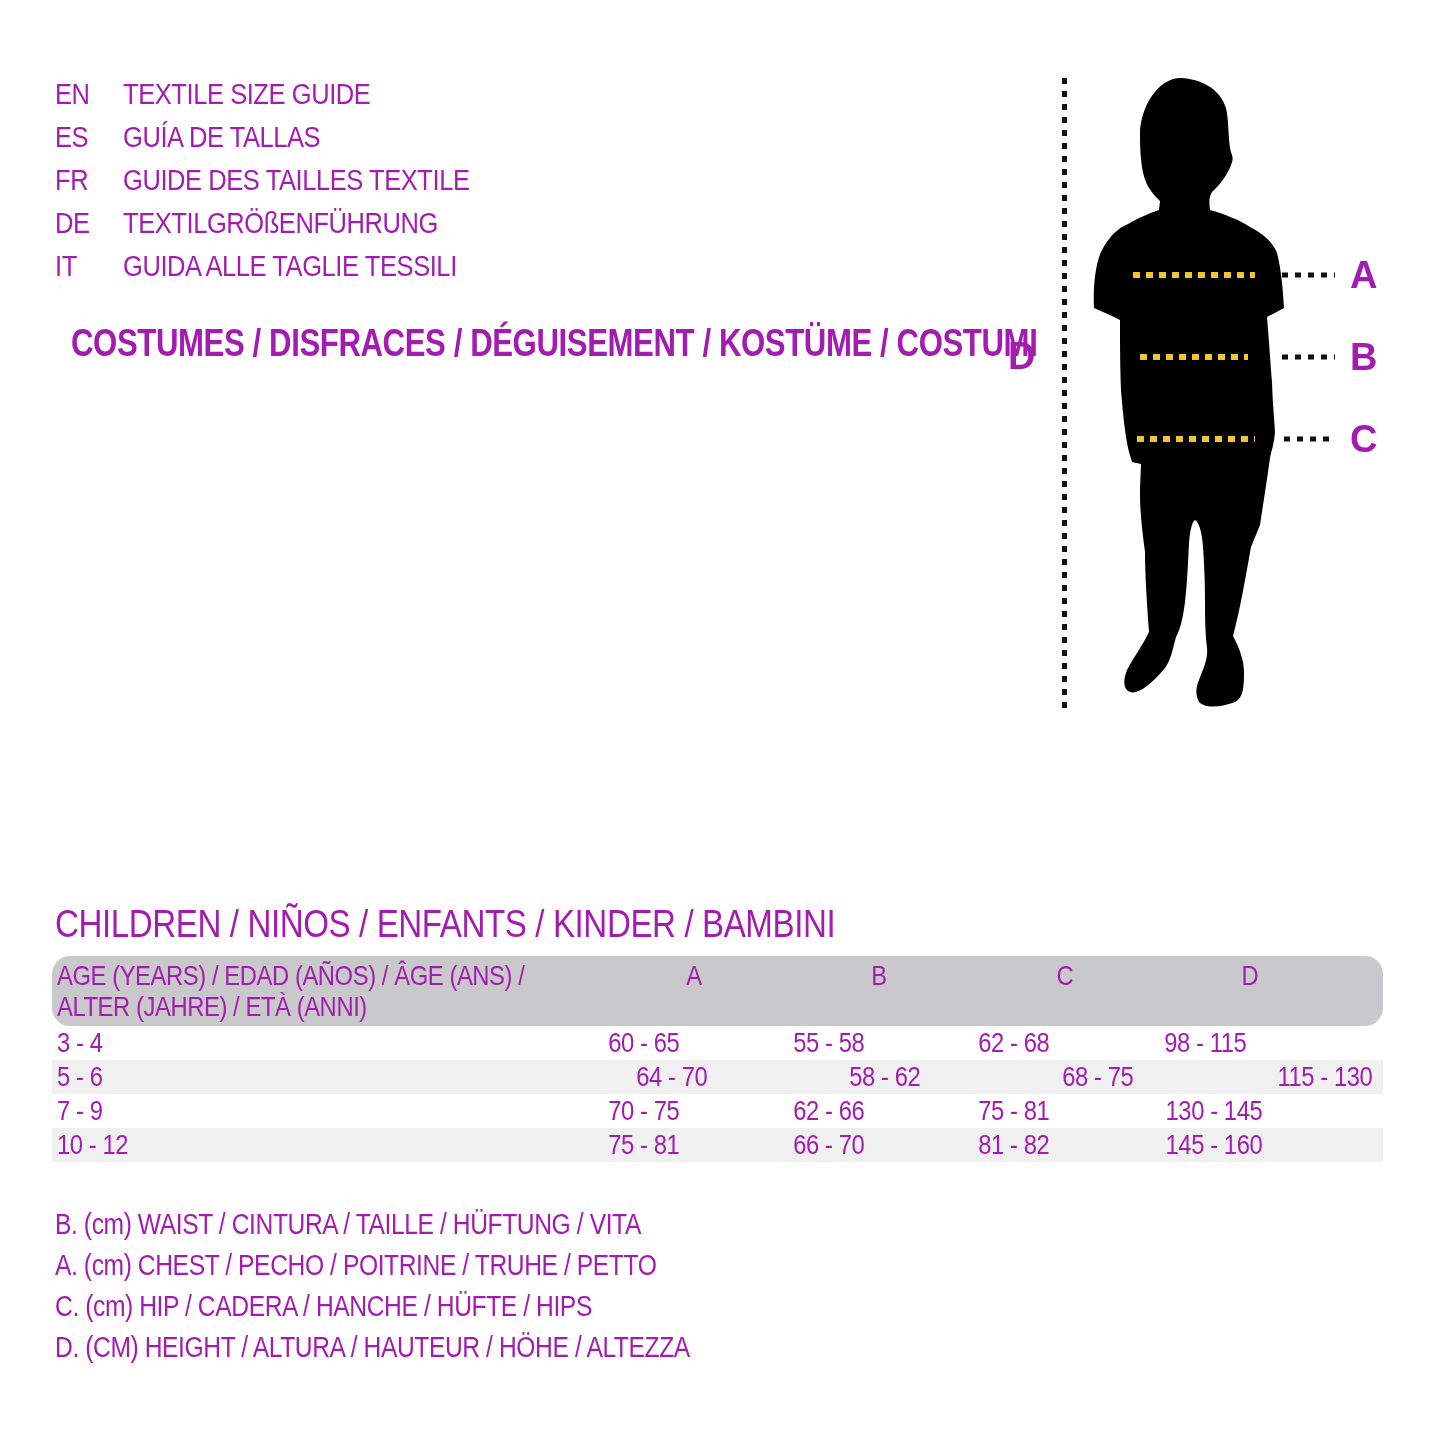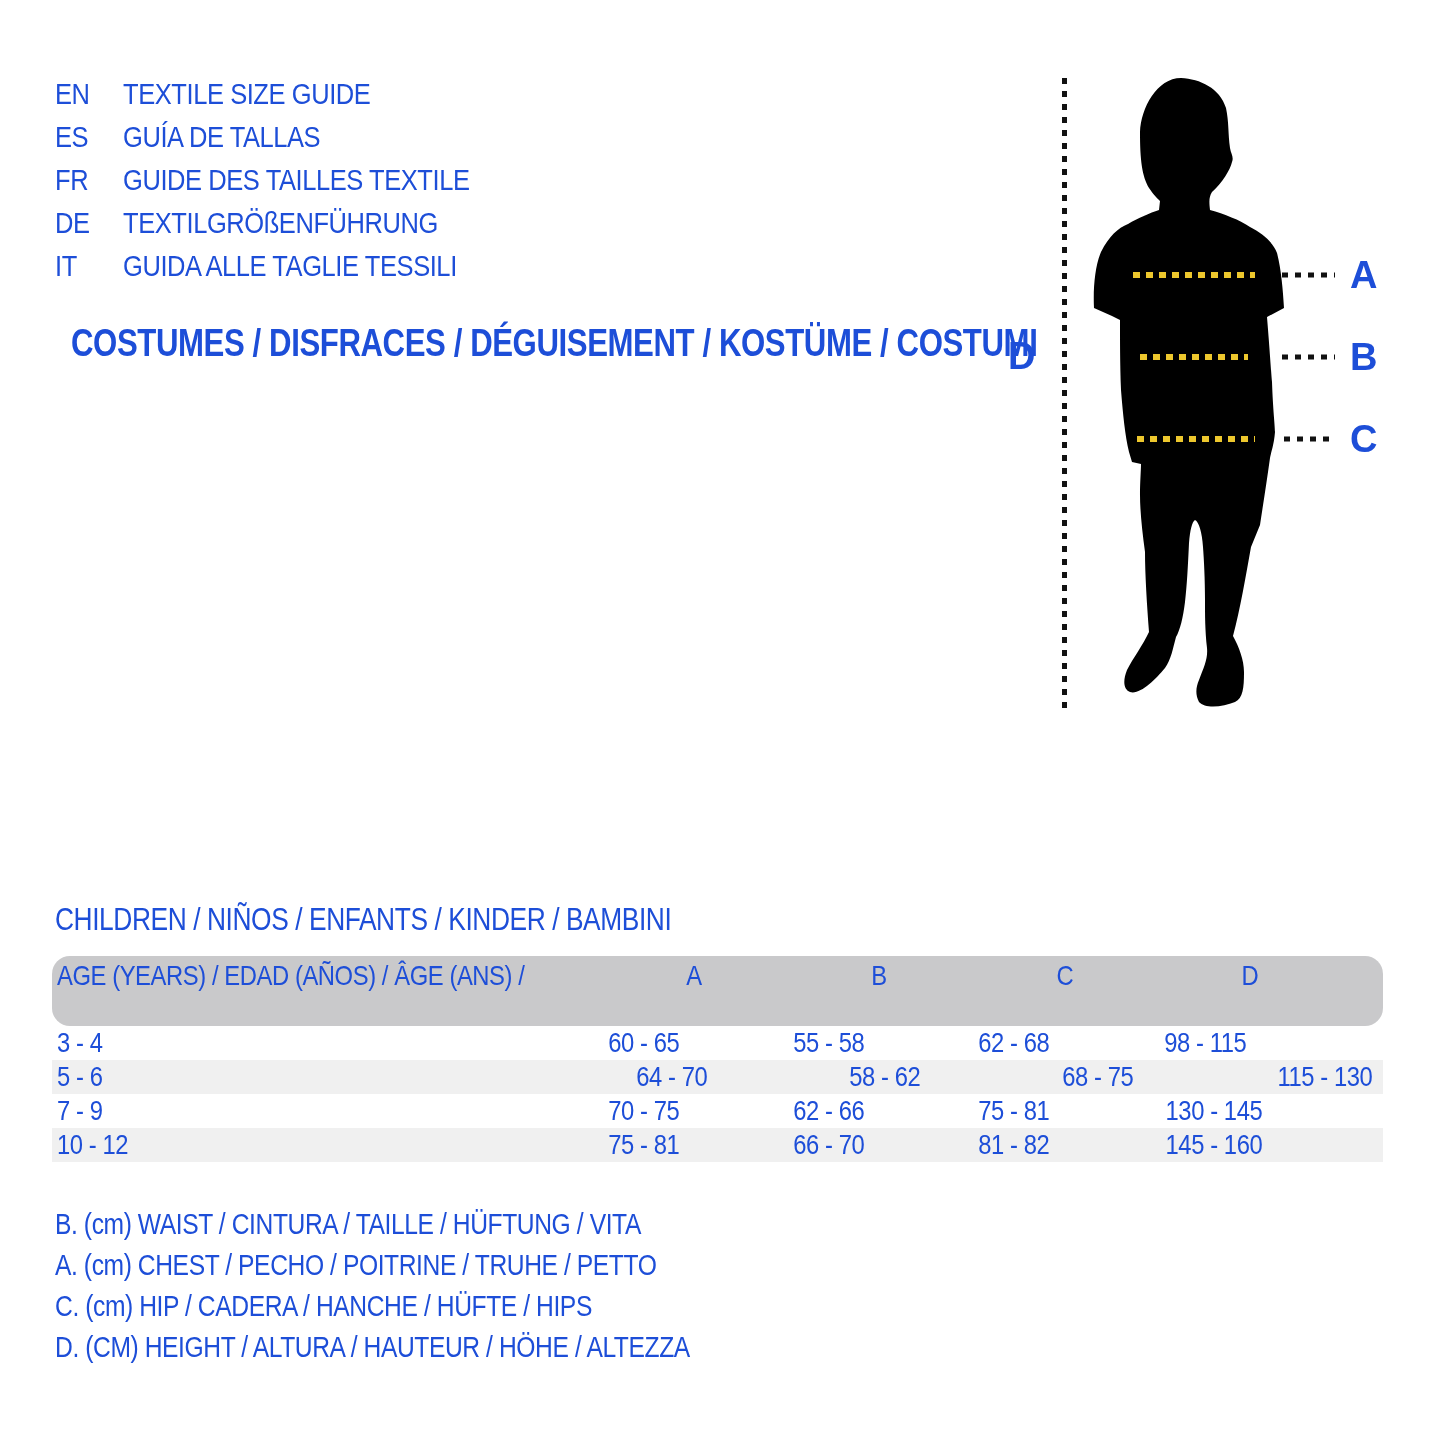--- a/index.html
+++ b/index.html
@@ -1,18 +1,18 @@
 <!DOCTYPE html>
 <html><head>
 <meta charset="utf-8">
 <style>
   html,body{margin:0;padding:0;background:#fff;}
   .page{
     position:relative;width:1445px;height:1444px;background:#ffffff;
-    font-family:"Liberation Sans", sans-serif;color:#1d4ed8;overflow:hidden;
+    font-family:"Liberation Sans", sans-serif;color:#a21caf;overflow:hidden;
   }
   .cond{display:inline-block;transform:scaleX(0.85);transform-origin:0 50%;white-space:nowrap;}
   .cond-c{display:inline-block;transform:scaleX(0.85);transform-origin:50% 50%;white-space:nowrap;}
 
   
   .lang{position:absolute;left:55px;top:72px;font-size:30px;letter-spacing:-0.5px;}
   .lang-row{display:grid;grid-template-columns:80px auto;height:43px;line-height:43px;}
 
   
   .category{position:absolute;left:55px;top:322px;font-size:38px;font-weight:700;letter-spacing:-0.5px;margin-left:16px;}
@@ -24,21 +24,21 @@
     background:repeating-linear-gradient(to bottom,#111 0px,#111 6px,transparent 6px,transparent 13px);
   }
   .sil{position:absolute;left:1085px;top:70px;}
   .mlabel{position:absolute;font-size:38px;font-weight:700;line-height:44px;}
   .lblA{left:1350px;top:253px;}
   .lblB{left:1350px;top:335px;}
   .lblC{left:1350px;top:417px;}
   .lblD{left:1008px;top:334px;}
 
   
-  .section-title{position:absolute;left:55px;top:902px;font-size:31px;letter-spacing:-0.5px;}
+  .section-title{position:absolute;left:55px;top:902px;font-size:39px;letter-spacing:-0.5px;}
   .size-table{position:absolute;left:52px;top:956px;width:1331px;font-size:28px;letter-spacing:-0.5px;}
   .thead{display:grid;grid-template-columns:550px 185px 185px 185px 185px;height:70px;padding-top:4px;box-sizing:border-box;border-radius:18px;}
   .age-head{padding-left:5px;line-height:31px;}
   .colhead{text-align:center;line-height:31px;}
   .trow{display:grid;grid-template-columns:550px 185px 185px 185px 185px;height:34px;line-height:34px;}
   .age-cell{padding-left:5px;}
   .val-cell{text-align:left;}
 
   
   .legend{position:absolute;left:55px;top:1204px;font-size:29px;letter-spacing:-0.5px;}
@@ -109,20 +109,21 @@
   <div class="mlabel lblD">D</div>
 
   <div class="section-title">
     <span class="cond">CHILDREN / NIÑOS / ENFANTS / KINDER / BAMBINI</span>
   </div>
 
   <div class="size-table">
     <div class="thead" style="background:#c9c9cb;">
       <div class="age-head">
         <div><span class="cond">AGE (YEARS) / EDAD (AÑOS) / ÂGE (ANS) /</span></div>
+        <div><span class="cond">ALTER (JAHRE) / ETÀ (ANNI)</span></div>
       </div>
       <div class="colhead"><span class="cond-c">A</span></div>
       <div class="colhead"><span class="cond-c">B</span></div>
       <div class="colhead"><span class="cond-c">C</span></div>
       <div class="colhead"><span class="cond-c">D</span></div>
     </div>
 
     <div class="trow">
       <div class="age-cell"><span class="cond">3 - 4</span></div>
       <div class="val-cell"><span class="cond-c">60 - 65</span></div>

